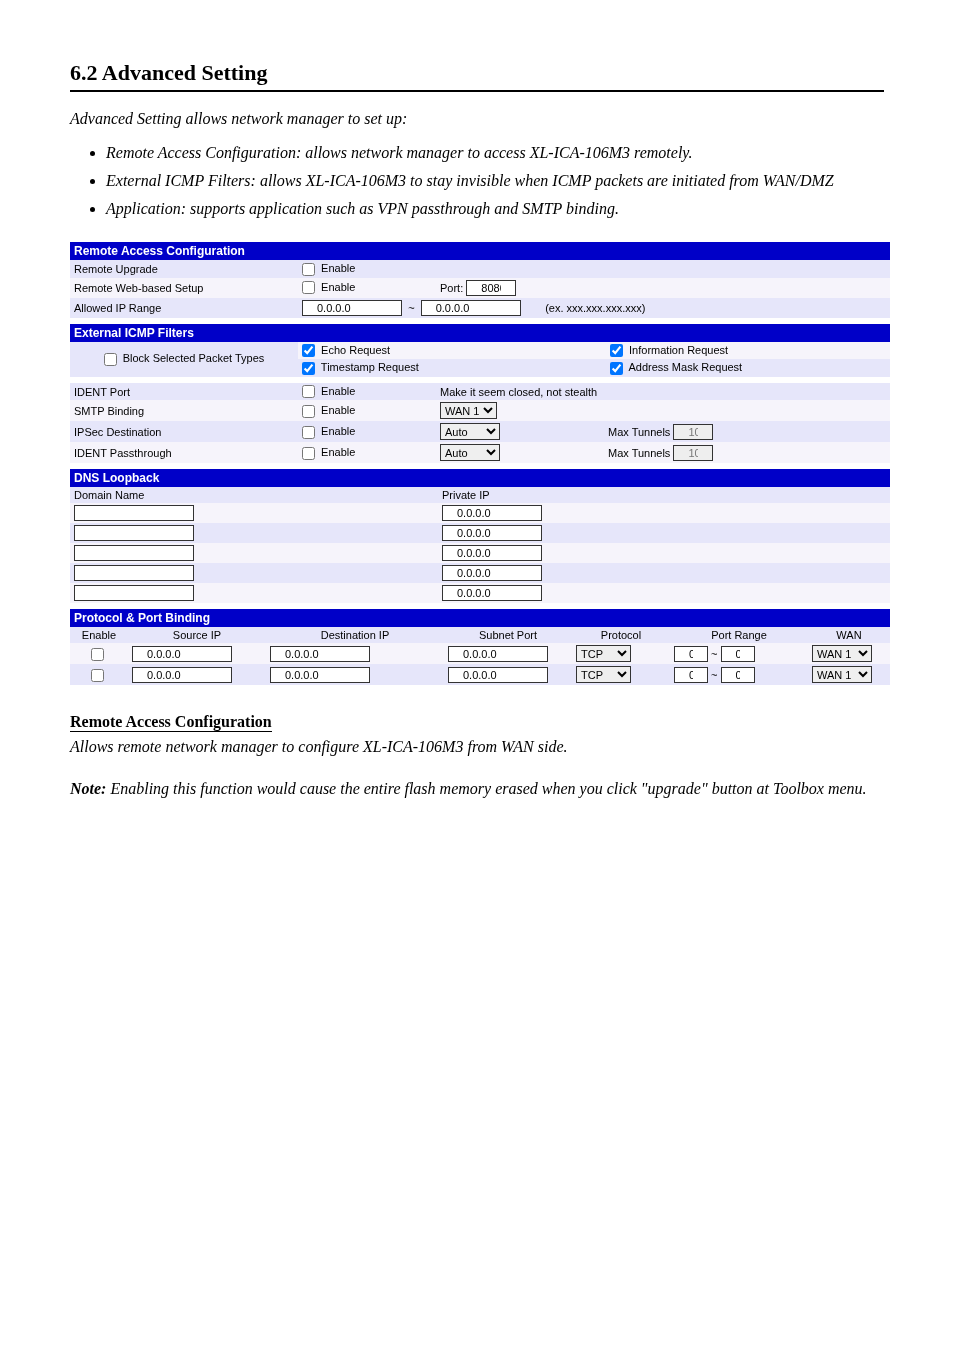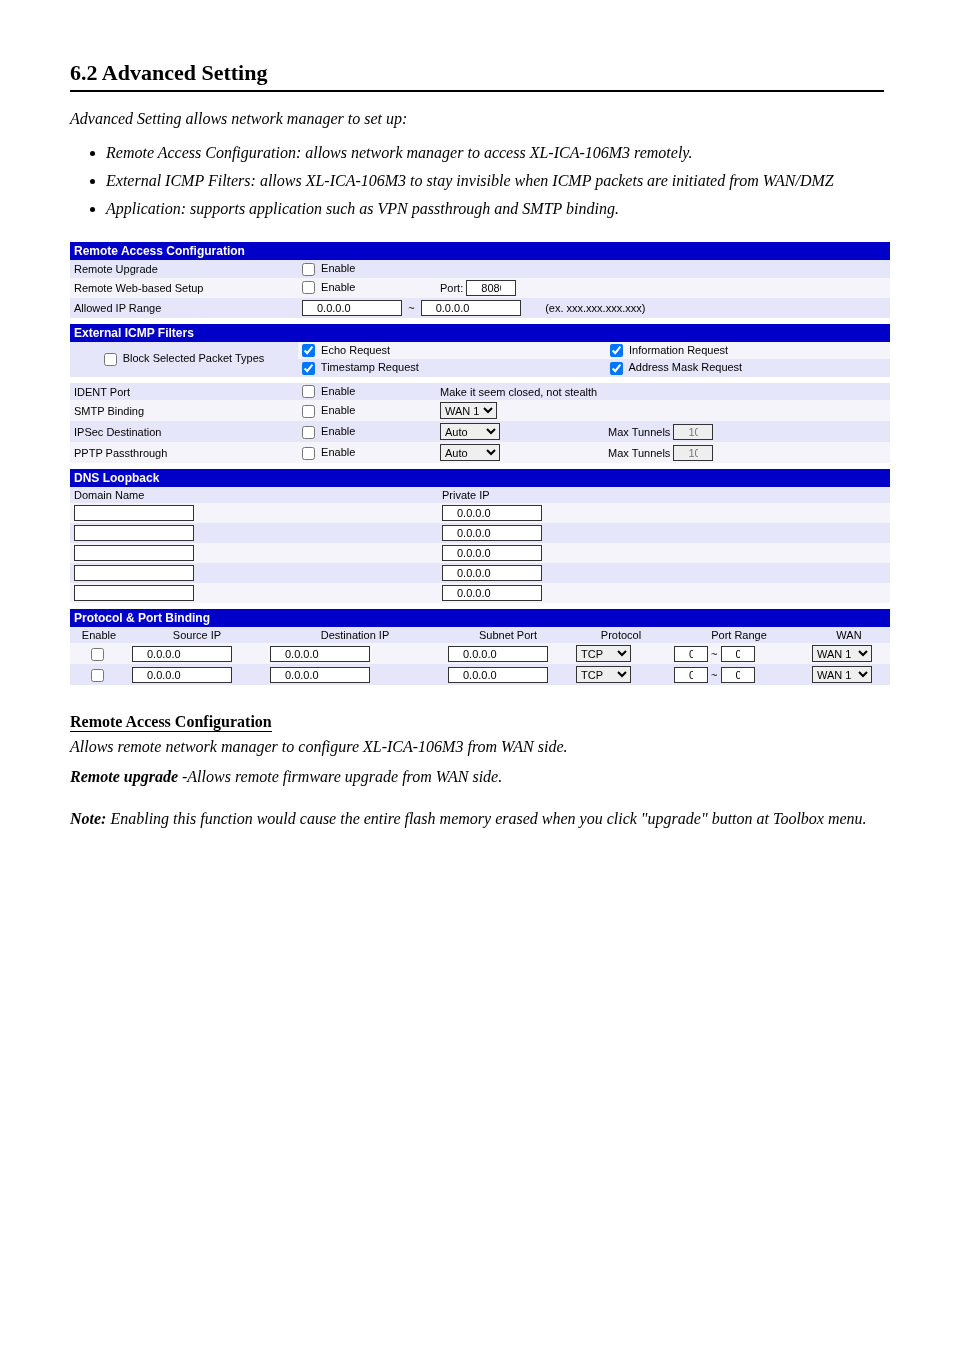--- a/index.html
+++ b/index.html
@@ -191,21 +191,21 @@
         </td>
         <td style="width:160px">
           <select class="sel" style="width:60px"><option>Auto</option></select>
         </td>
         <td>
           <span>Max Tunnels</span>
           <input class="txt ro" style="width: 40px;" readonly="" value="10">
         </td>
       </tr>
       <tr class="alt1">
-        <td>PPTP Passthrough</td>
+        <td>IDENT Passthrough</td>
         <td>
           <input type="checkbox" class="cb" style="">
           <span>Enable</span>
         </td>
         <td>
           <select class="sel" style="width:60px"><option>Auto</option></select>
         </td>
         <td>
           <span>Max Tunnels</span>
           <input class="txt ro" style="width: 40px;" readonly="" value="10">
@@ -288,22 +288,18 @@
         </td>
         <td><select class="sel" style="width:60px"><option>WAN 1</option></select></td>
       </tr>
     </tbody>
       </table>
   </div>
 
   <div class="desc-block">
     <div class="desc-title">Remote Access Configuration</div>
     <div class="em">Allows remote network manager to configure XL-ICA-106M3 from WAN side.</div>
-    <div style="margin-top:12px">
-      <span class="bold em">Remote upgrade</span>
-      <span class="em">-Allows remote firmware upgrade from WAN side.</span>
-    </div>
     <div class="note em">
       <span class="bold">Note:</span>
       <span>Enabling this function would cause the entire flash memory erased when you click "upgrade" button at Toolbox menu.</span>
     </div>
   </div>
 </div>
 
 </body></html>

